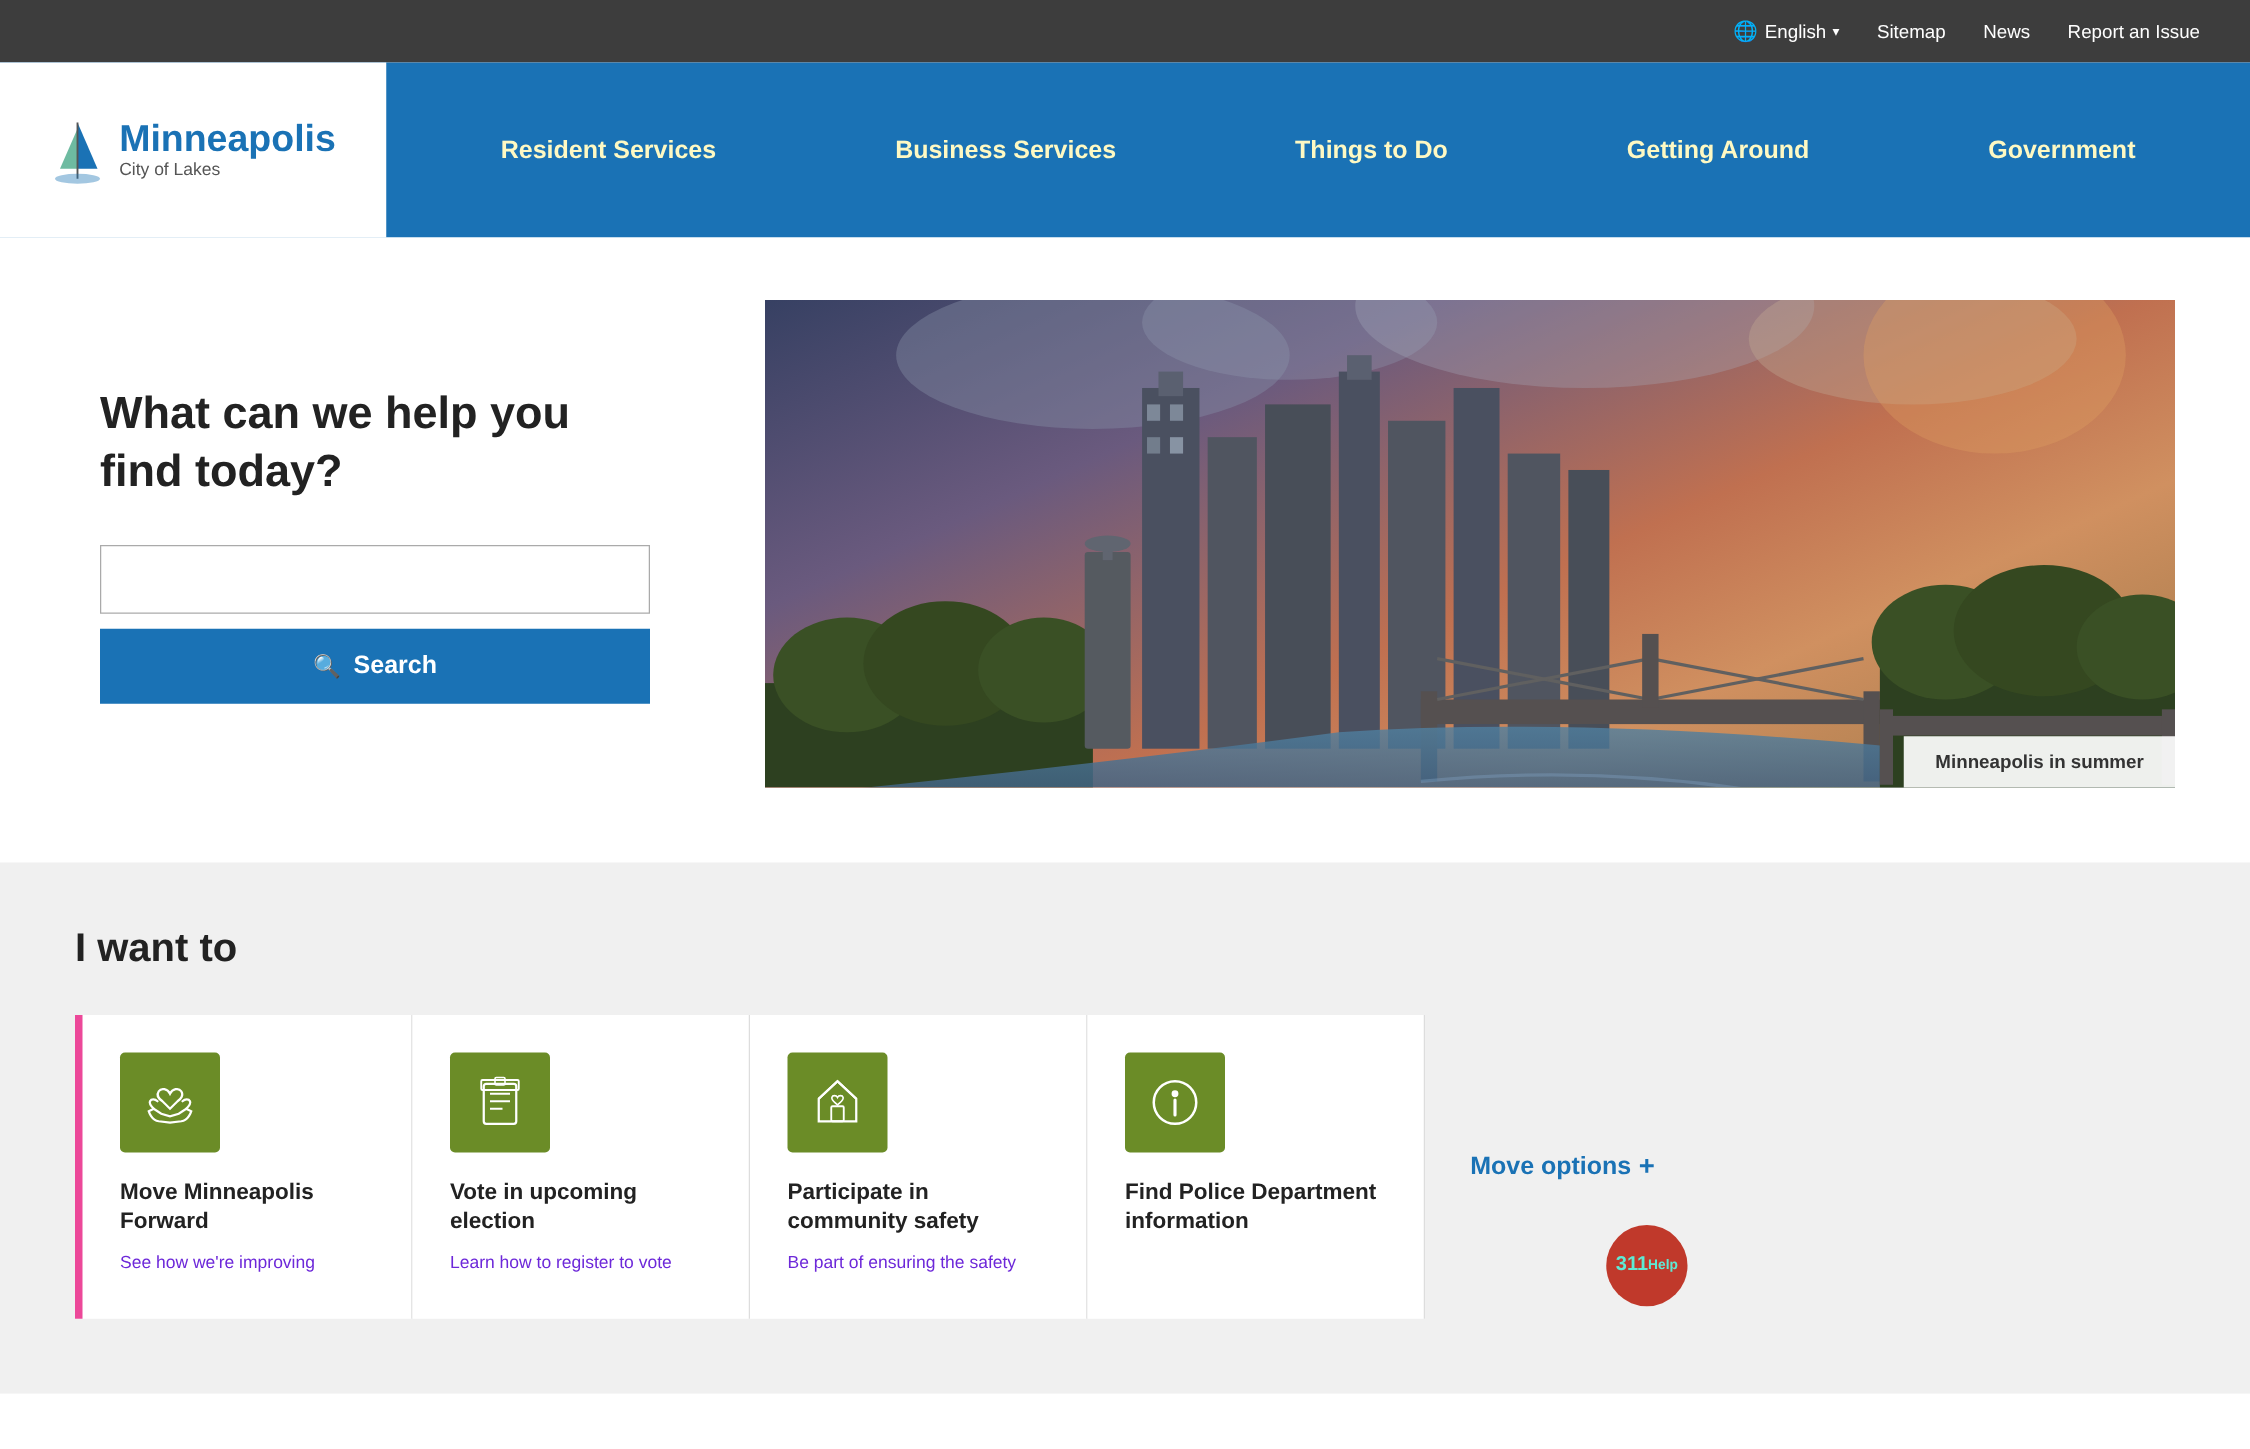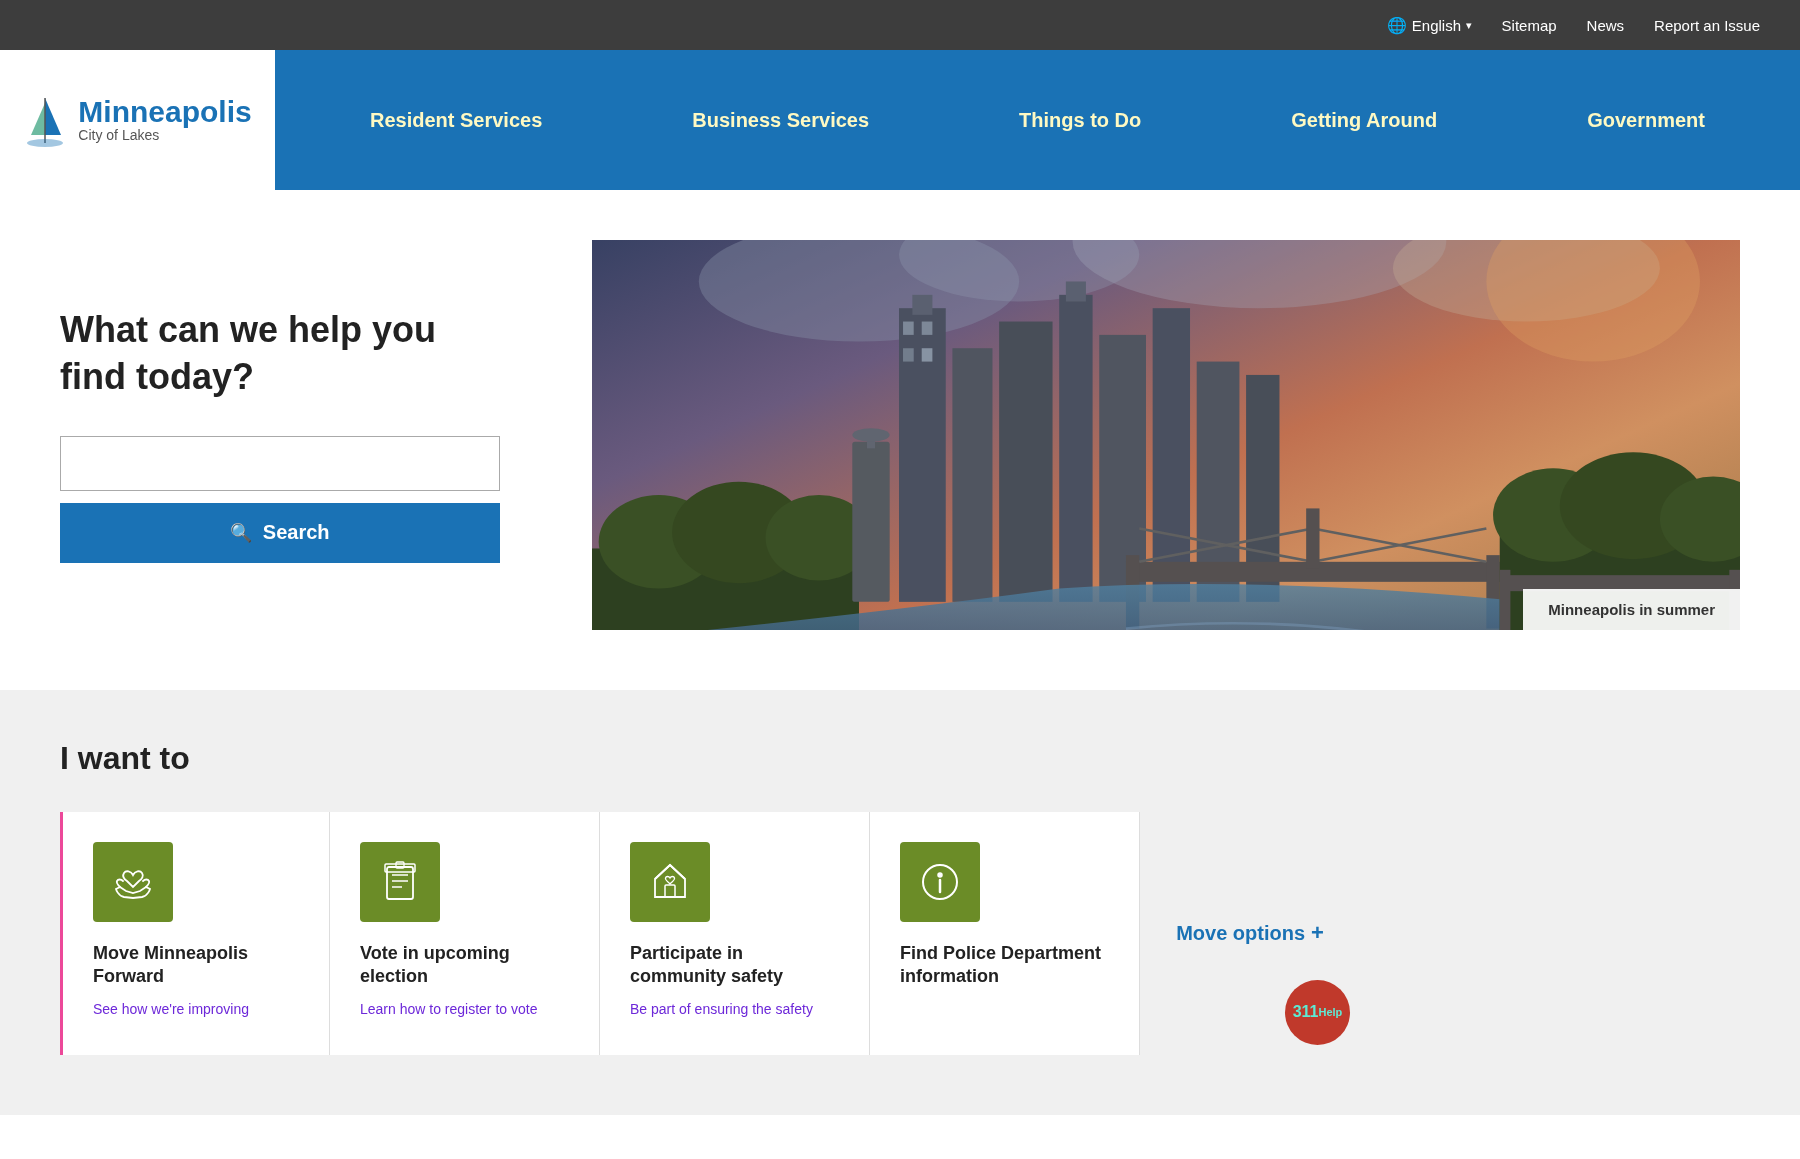--- a/index.html
+++ b/index.html
@@ -28,21 +28,21 @@
 
     
     .header {
       background: #1a72b5;
       display: flex;
       align-items: stretch;
       height: 140px;
     }
     .logo-area {
       background: #fff;
-      width: 275px;
+      width: 309px;
       display: flex;
       align-items: center;
       justify-content: center;
       flex-shrink: 0;
       padding: 13px 20px;
     }
     .logo-text {
       display: flex;
       flex-direction: column;
       margin-left: 10px;
@@ -75,21 +75,21 @@
       font-weight: bold;
       cursor: pointer;
       text-align: right;
       padding: 10px 15px;
     }
 
     
     .hero {
       display: flex;
       align-items: center;
-      padding: 50px 60px 60px 60px;
+      padding: 50px 60px 60px 80px;
       background: #fff;
       gap: 92px;
     }
     .hero-left {
       flex: 0 0 440px;
     }
     .hero-heading {
       font-size: 36px;
       font-weight: bold;
       color: #222;
@@ -179,21 +179,21 @@
       display: flex;
       gap: 0;
     }
     .card {
       background: #fff;
       flex: 1;
       padding: 30px 30px 35px 30px;
       border-right: 1px solid #ddd;
       max-width: 270px;
     }
-    .card:first-child { border-left: 3px solid #ec4899; }
+    .card:first-child { border-left: 6px solid #ec4899; }
     .card-icon-wrap {
       width: 80px;
       height: 80px;
       background: #6b8c27;
       display: flex;
       align-items: center;
       justify-content: center;
       margin-bottom: 20px;
       border-radius: 4px;
     }

